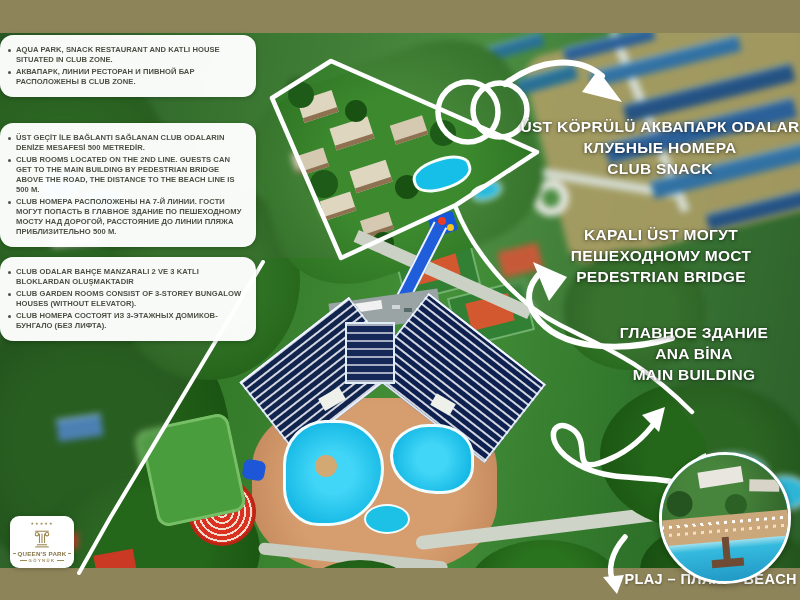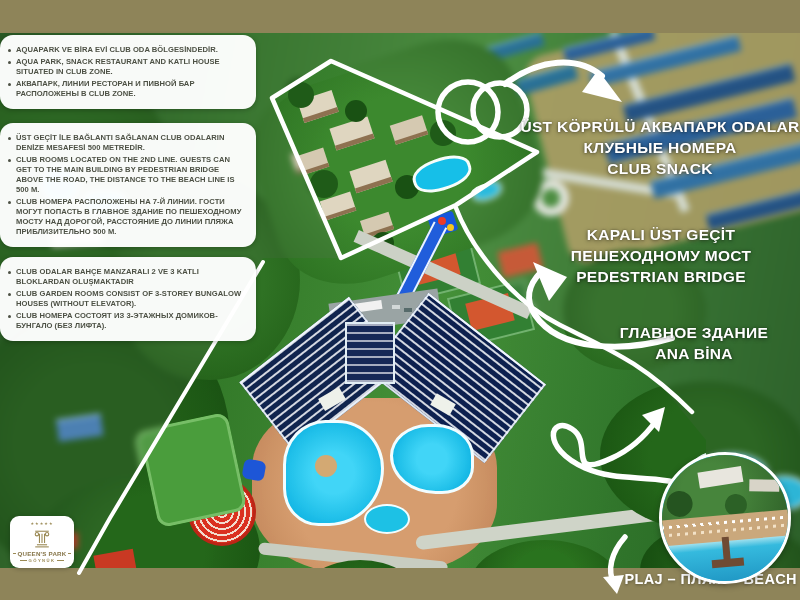--- a/index.html
+++ b/index.html
@@ -353,24 +353,20 @@
       <path d="M598 70 L622 102 L582 92 Z"></path>
       <path d="M533 262 L567 277 L549 301 Z"></path>
       <path d="M665 407 L642 415 L659 432 Z"></path>
       <path d="M617 594 L603 577 L624 575 Z"></path>
     </g>
   </svg>
 
   <div class="info-box" style="top:35px;">
     <div class="bullet">
         <span class="dot"></span>
-        <span class="btxt">AQUAPARK VE BİRA EVİ CLUB ODA BÖLGESİNDEDİR.</span>
-      </div>
-    <div class="bullet">
-        <span class="dot"></span>
         <span class="btxt">AQUA PARK, SNACK RESTAURANT AND KATLI HOUSE SITUATED IN CLUB ZONE.</span>
       </div>
     <div class="bullet">
         <span class="dot"></span>
         <span class="btxt">АКВАПАРК, ЛИНИИ РЕСТОРАН И ПИВНОЙ БАР РАСПОЛОЖЕНЫ В CLUB ZONE.</span>
       </div>
   </div>
 
   <div class="info-box" style="top:123px;">
     <div class="bullet">
@@ -401,27 +397,28 @@
         <span class="btxt">CLUB НОМЕРА СОСТОЯТ ИЗ 3-ЭТАЖНЫХ ДОМИКОВ-БУНГАЛО (БЕЗ ЛИФТА).</span>
       </div>
   </div>
 
   <div class="map-label" style="left:520px;top:116px;width:280px;">
     <div>ÜST KÖPRÜLÜ АКВАПАРК ODALAR</div>
     <div>КЛУБНЫЕ НОМЕРА</div>
     <div>CLUB SNACK</div>
   </div>
   <div class="map-label" style="left:541px;top:224px;width:240px;">
-    <div>KAPALI ÜST GEÇİT</div>
+    <div>KAPALI ÜST МОГУТ</div>
     <div>ПЕШЕХОДНОМУ МОСТ</div>
     <div>PEDESTRIAN BRIDGE</div>
   </div>
   <div class="map-label" style="left:588px;top:322px;width:212px;">
     <div>ГЛАВНОЕ ЗДАНИЕ</div>
     <div>ANA BİNA</div>
+    <div>MAIN BUILDING</div>
   </div>
 
   <div class="beach-label" style="left:612px;top:571px;width:185px;">PLAJ – ПЛЯЖ – BEACH</div>
 
   <div class="inset">
     <div class="inset-in">
       <div class="p" style="left:0;top:0;width:140px;height:70px;background:radial-gradient(circle at 40% 60%,#47853c 30%,#2c5d26 100%);"></div>
       <div class="p" style="left:46px;top:20px;width:44px;height:16px;background:#e8e6de;transform:rotate(-4deg);"></div>
       <div class="p" style="left:96px;top:34px;width:30px;height:12px;background:#d8d4c8;transform:rotate(6deg);"></div>
       <div class="p r" style="left:12px;top:38px;width:26px;height:26px;background:#255420;"></div>

